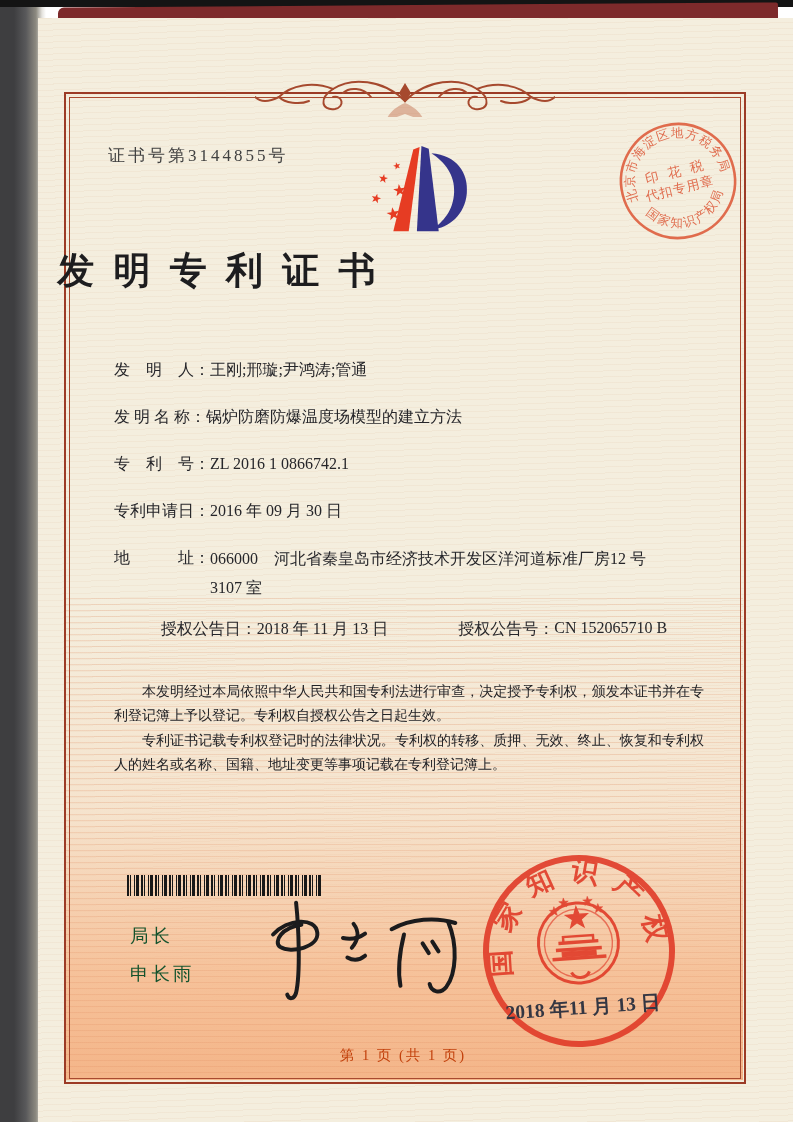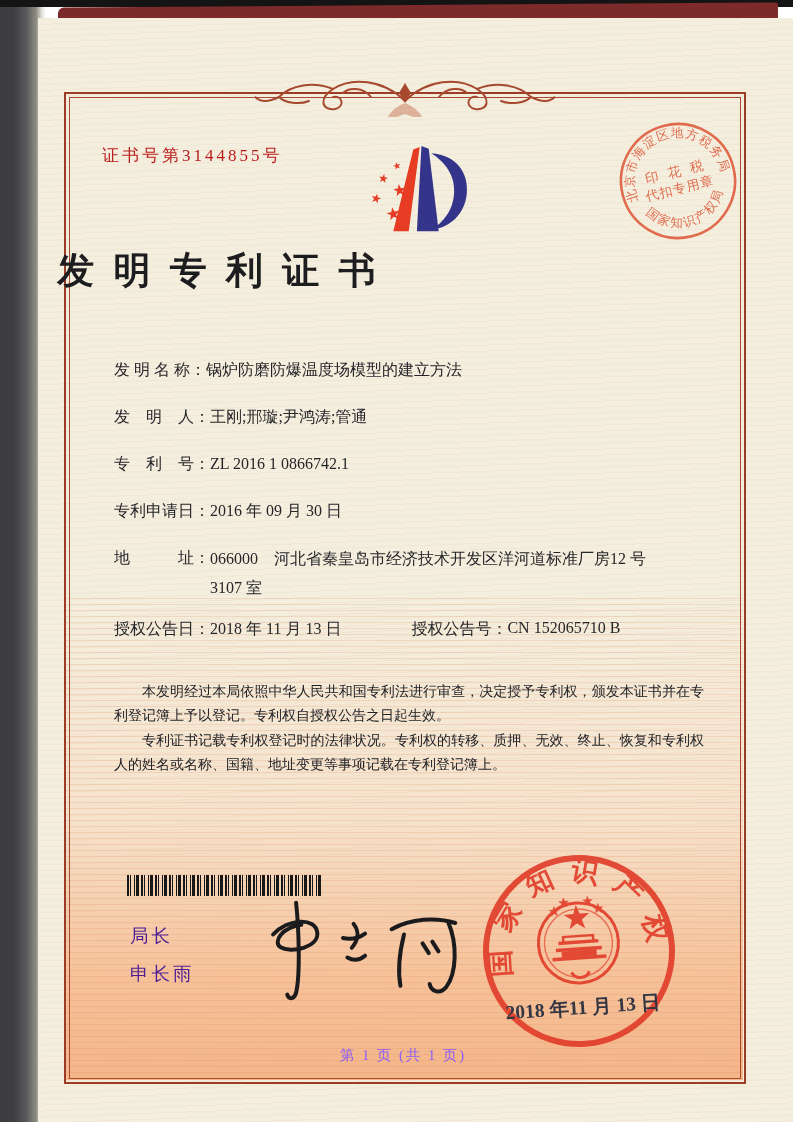--- a/index.html
+++ b/index.html
@@ -21,44 +21,44 @@
   .pink-zone{position:absolute;left:27px;right:50px;top:580px;height:482px;z-index:1;
     background:linear-gradient(180deg,rgba(248,206,172,0) 0%,rgba(248,206,172,.35) 45%,rgba(246,186,142,.85) 78%,rgba(244,178,132,.95) 100%);}
   .pink-zone::after{content:"";position:absolute;inset:0;
     background:repeating-linear-gradient(180deg,rgba(224,138,94,.22) 0 1px,rgba(255,255,255,0) 1px 6px);}
   
   .frame{position:absolute;left:26px;top:74px;width:678px;height:988px;border:2.5px solid #9c3b26;z-index:2;}
   .frame::before{content:"";position:absolute;inset:3px;border:1px solid #a8492f;}
   .ornament{position:absolute;left:50%;top:-21px;transform:translateX(-50%);z-index:3;}
   
   .content{position:absolute;inset:0;z-index:3;color:#26262a;}
-  .cert-no{position:absolute;left:64px;top:126px;font-size:17px;letter-spacing:3px;color:#b91c1c;}
+  .cert-no{position:absolute;left:70px;top:126px;font-size:17px;letter-spacing:3px;color:#404040;}
   .logo{position:absolute;left:50%;top:124px;transform:translateX(-50%);}
   .title{position:absolute;left:0;right:0;top:228px;font-size:37px;font-weight:bold;
     letter-spacing:.52em;text-indent:.52em;color:#1d1d1f;}
   .fields{position:absolute;left:76px;top:338px;width:600px;font-size:16px;}
   .frow{display:flex;margin-bottom:20px;line-height:27px;}
   .frow .lbl{flex-shrink:0;white-space:pre;}
   .frow .val{white-space:pre-wrap;}
   .addr .val{max-width:452px;line-height:29px;}
-  .grant-row{display:flex;margin-top:-3px;}
+  .grant-row{display:flex;margin-top:-3px;justify-content:center;}
   .grant-row .pair{display:flex;}
   .grant-row .pair2{margin-left:70px;}
   .body-text{position:absolute;left:76px;top:662px;width:590px;font-size:14px;line-height:1.74;
     text-align:justify;color:#222226;}
   .body-text p{margin:0;text-indent:2em;}
   .barcode{position:absolute;left:89px;top:857px;width:196px;height:21px;
     background:repeating-linear-gradient(90deg,#181818 0 2px,transparent 2px 3px,#181818 3px 4px,transparent 4px 7px,#181818 7px 8px,transparent 8px 9px,#181818 9px 12px,transparent 12px 14px);}
-  .sig-block{position:absolute;left:92px;top:905px;font-size:18.5px;letter-spacing:3px;color:#4c1d95;}
+  .sig-block{position:absolute;left:92px;top:905px;font-size:18.5px;letter-spacing:3px;color:#14532d;}
   .sig-block div{margin-bottom:13px;}
   .signature{position:absolute;left:205px;top:868px;}
   .seal{position:absolute;left:436px;top:828px;transform:rotate(-4deg);}
   .tax-stamp{position:absolute;left:565px;top:88px;transform:rotate(-14deg);}
   .footer{position:absolute;left:26px;width:678px;top:1028px;text-align:center;font-size:14.5px;
-    letter-spacing:2px;color:#8b5cf6;}
+    letter-spacing:2px;color:#c2410c;}
 </style>
 </head>
 <body>
 
 <div class="book-top"></div>
 <div class="book-red"></div>
 <div class="scan-left"></div>
 
 <div class="paper">
   <div class="paper-texture"></div>
@@ -94,26 +94,26 @@
         <use href="#star" transform="translate(47,53) scale(.72) rotate(-8)"></use>
         <use href="#star" transform="translate(21,62) scale(.55) rotate(14)"></use>
         <use href="#star" transform="translate(40,79) scale(.75) rotate(-10)"></use>
       </g>
     </svg>
 
     <div class="title">发明专利证书</div>
 
     <div class="fields">
       <div class="frow">
+        <span class="lbl">发　明　人：</span>
+          <span class="val">王刚;邢璇;尹鸿涛;管通</span>
+      </div>
+      <div class="frow">
         <span class="lbl">发 明 名 称：</span>
           <span class="val">锅炉防磨防爆温度场模型的建立方法</span>
-      </div>
-      <div class="frow">
-        <span class="lbl">发　明　人：</span>
-          <span class="val">王刚;邢璇;尹鸿涛;管通</span>
       </div>
       <div class="frow">
         <span class="lbl">专　利　号：</span>
           <span class="val">ZL 2016 1 0866742.1</span>
       </div>
       <div class="frow">
         <span class="lbl">专利申请日：</span>
           <span class="val">2016 年 09 月 30 日</span>
       </div>
       <div class="frow addr">

